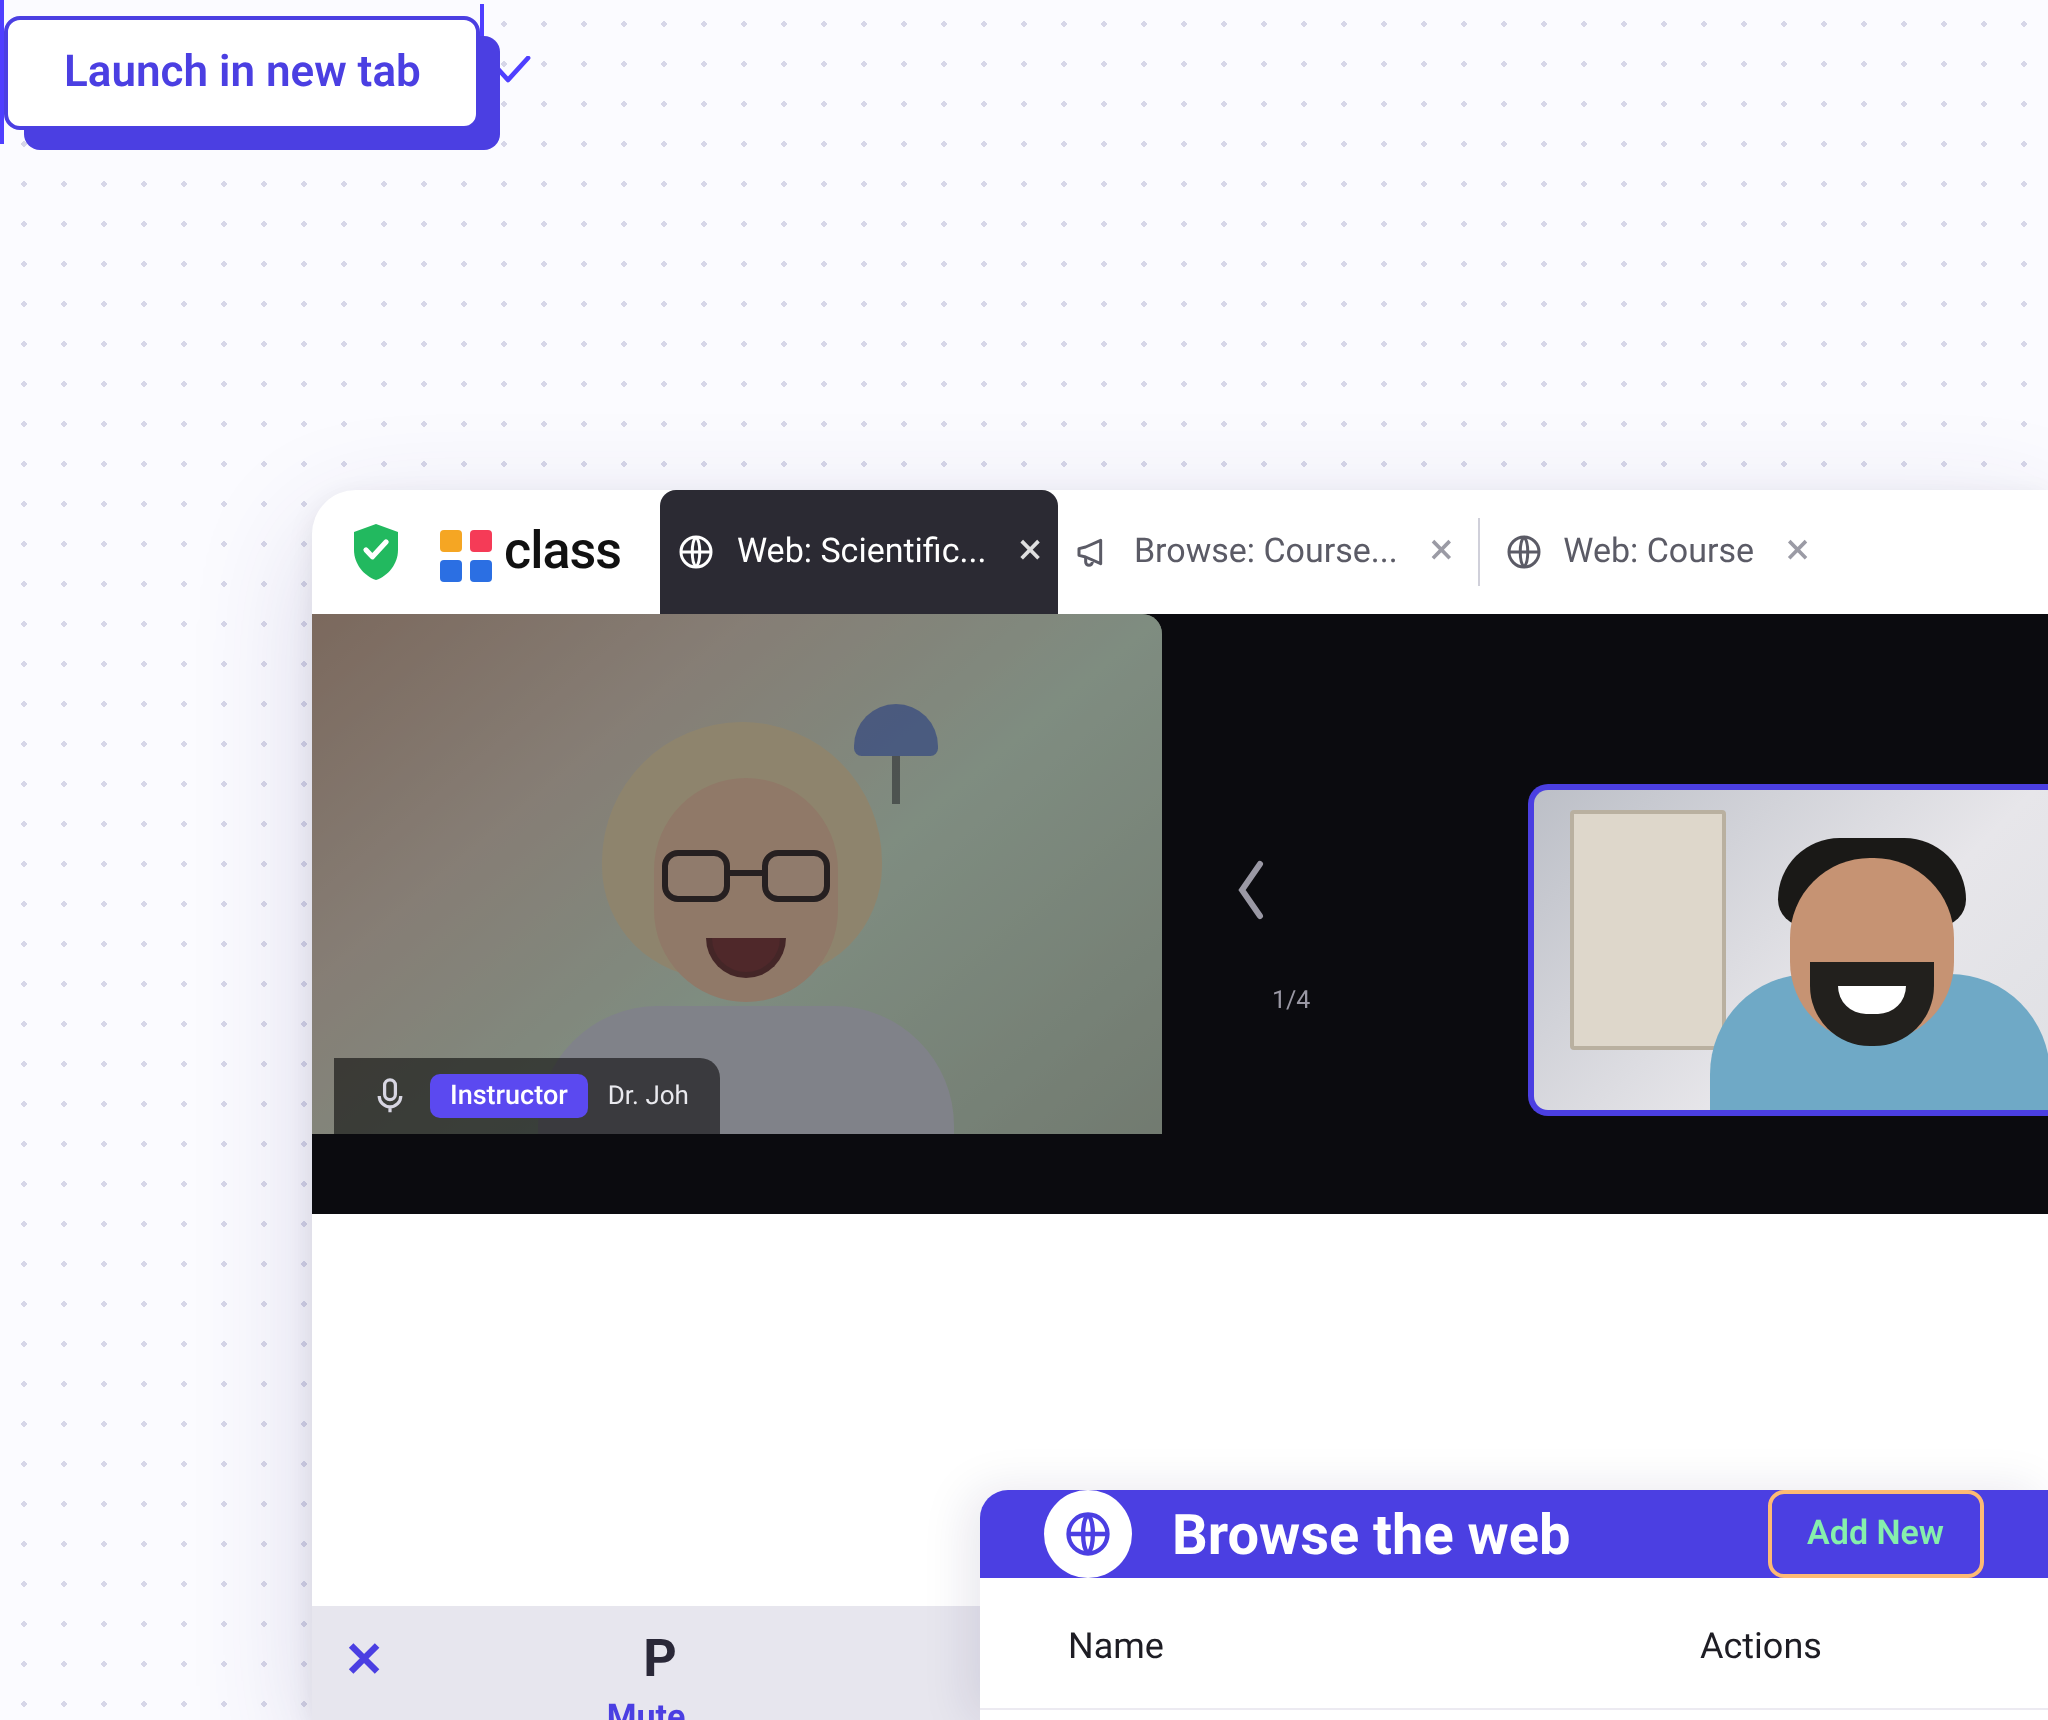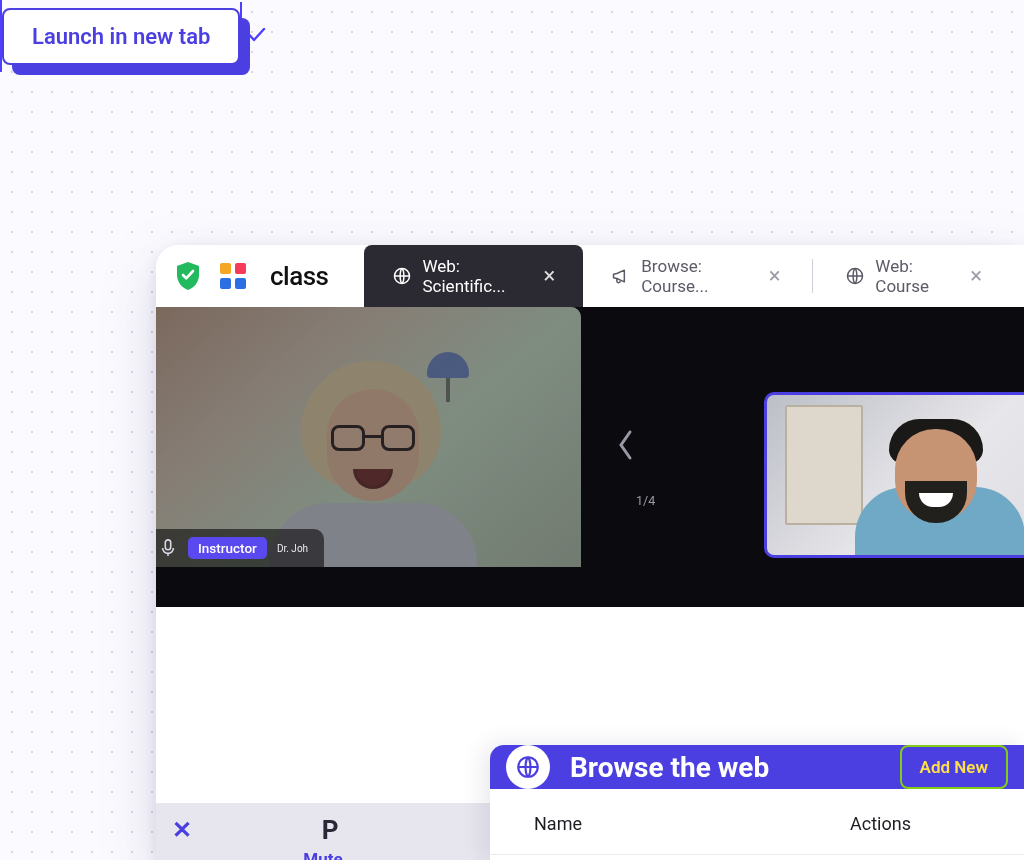--- a/index.html
+++ b/index.html
@@ -32,26 +32,26 @@
   
   .card {
     position:absolute;
     top:245px; left:156px; right:0; bottom:0;
     background:#fff; border-radius:22px 0 0 0;
     box-shadow: 0 20px 60px rgba(60,50,130,0.18), 0 4px 14px rgba(0,0,0,0.08);
     overflow:hidden;
   }
   .topbar { height:62px; display:flex; align-items:center; padding:0 14px 0 18px; }
   .shield { width:28px; height:28px; display:flex; align-items:center; justify-content:center; margin-right:18px;}
-  .brand { display:flex; align-items:center; gap:24px; margin-right:36px; }
+  .brand { display:flex; align-items:flex-end; gap:6px; margin-right:20px; }
   .brand-logo { width:26px; height:26px; position:relative; }
   .brand-logo .sq { position:absolute; width:11px; height:11px; border-radius:2px; }
   .brand-text { font-size:26px; font-weight:500; color:#111; letter-spacing:-0.5px;}
   .tabs { display:flex; align-items:stretch; height:100%; flex:1; }
-  .tab { display:flex; align-items:center; gap:10px; padding:0 28px; font-size:17px; color:#5b5b66; border-radius:8px 8px 0 0; cursor:pointer; position:relative; }
+  .tab { display:flex; align-items:center; gap:10px; padding:0 8px; font-size:17px; color:#5b5b66; border-radius:8px 8px 0 0; cursor:pointer; position:relative; }
   .tab.active { background:#2b2a33; color:#fff; }
   .tab .x { margin-left:6px; font-size:22px; line-height:1; color:inherit; opacity:.85; cursor:pointer;}
   .tab .x.dim { color:#8a8a96;}
   .tab-divider { width:1px; background:#d0d0da; margin:14px 4px; }
   .ico { width:20px; height:20px; display:inline-flex; align-items:center; justify-content:center; }
 
   
   .stage { background:#0b0b0f; height:300px; position:relative; }
   .main-video {
     position:absolute; left:0; top:0; width:425px; height:260px;
@@ -66,23 +66,23 @@
   .lamp .stem{ width:4px; height:24px; background:#27282c; margin:0 auto; opacity:.5;}
   .person { position:relative; z-index:0; width:240px; height:238px; margin-bottom:-8px;}
   .person .hair{ position:absolute; top:24px; left:52px; width:140px; height:128px; background:#e7d6a8; border-radius:70px 70px 56px 56px;}
   .person .face{ position:absolute; top:52px; left:78px; width:92px; height:112px; background:#e9c3a0; border-radius:46px;}
   .person .body{ position:absolute; bottom:-20px; left:20px; width:208px; height:92px; background:#cfd2d8; border-radius:60px 60px 0 0;}
   .glasses{ position:absolute; top:88px; left:82px; width:84px; height:26px;}
   .glasses .lens{position:absolute; width:34px;height:26px;border:3px solid #3a2f2a;border-radius:8px;background:rgba(255,255,255,.08);}
   .glasses .lens.l{left:0}.glasses .lens.r{right:0}
   .glasses .bridge{position:absolute; top:10px; left:34px; width:16px; height:3px; background:#3a2f2a;}
   .smile{position:absolute; top:132px; left:104px; width:40px; height:20px; border:3px solid #6b3a35; border-top:none; border-radius:0 0 40px 40px; background:#7d3c3a;}
-  .mic-pill { position:absolute; left:0; bottom:0; height:38px; display:flex; align-items:center; gap:10px; padding:0 16px 0 2px; background:rgba(0,0,0,.55); border-radius:0 10px 0 0; color:#e9e9ef;}
+  .mic-pill { position:absolute; left:11px; bottom:0; height:38px; display:flex; align-items:center; gap:10px; padding:0 16px 0 18px; background:rgba(0,0,0,.55); border-radius:0 10px 0 0; color:#e9e9ef;}
   .role-badge{ background:#5b49f0; color:#fff; padding:3px 10px; border-radius:5px; font-size:13.5px; font-weight:500;}
-  .presenter-name{font-size:10px; color:#e9e9ee;}
+  .presenter-name{font-size:13px; color:#e9e9ee;}
 
   .pager { position:absolute; top:46%; left:460px; transform:translateY(-50%); color:#9a98a4; }
   .pager-num{ position:absolute; top:58%; left:480px; color:#9a98a4; font-size:12.5px;margin-top:12px;}
 
   .thumb {
     position:absolute; right:0; top:85px; height:166px; width:260px;
     border:3px solid #4b3fe2; border-right:none; border-radius:10px 0 0 10px;
     background:linear-gradient(135deg,#bcbfc7,#e7e6ea 60%,#dfe0e4);
     overflow:hidden;
   }
@@ -102,24 +102,24 @@
 
   
   .panel {
     position:absolute; top:500px; left:334px; right:0; bottom:0;
     background:#fff;
     box-shadow: -6px 0 24px rgba(30,20,80,0.10);
     border-radius:14px 0 0 0;
     overflow:hidden;
     display:flex; flex-direction:column;
   }
-  .panel-hdr{ background:#4b3fe2; color:#fff; height:90px; display:flex; align-items:center; padding:0 16px; gap:20px;}
+  .panel-hdr{ background:#4b3fe2; color:#fff; height:90px; display:flex; align-items:center; padding:0 32px; gap:20px;}
   .circle-ico{ width:44px; height:44px; border-radius:50%; background:#fff; color:#4b3fe2; display:flex; align-items:center; justify-content:center;}
   .panel-title{ font-size:28px; font-weight:700; flex:1;}
-  .add-btn{ border:2px solid #84cc16; color:#fde047; background:transparent; border-radius:8px; padding:10px 18px; font-size:17px; font-weight:600; cursor:pointer;}
+  .add-btn{ border:2px solid #fdba74; color:#86efac; background:transparent; border-radius:8px; padding:10px 18px; font-size:17px; font-weight:600; cursor:pointer;}
   .thead{ display:flex; padding:24px 44px 20px; font-weight:400; font-size:18px; color:#1e1d24;}
   .thead .c1{flex:1;} .thead .c2{width:130px;margin-left:15px;}
   .trow{ display:flex; align-items:center; padding:20px 44px; font-size:19px; color:#2d2c35; border-top:1px solid #eceaf1;}
 
   svg{display:block}
 </style>
 </head>
 <body>
 
 <div class="dots"></div>

